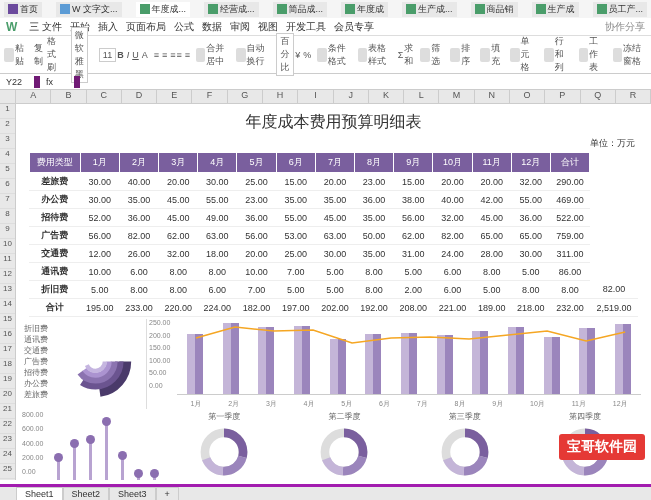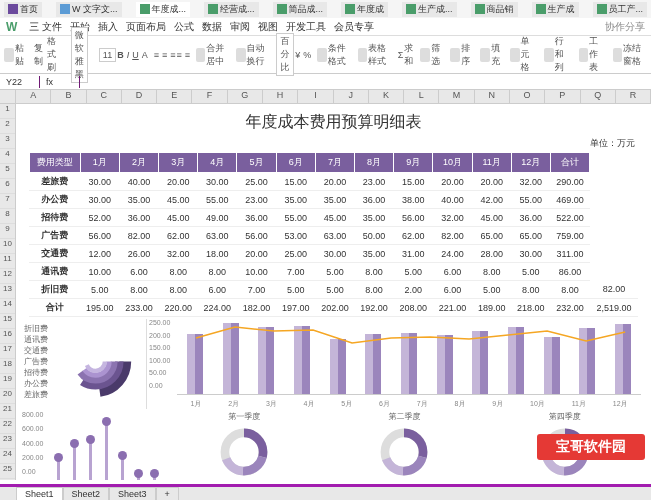--- a/index.html
+++ b/index.html
@@ -12,21 +12,21 @@
 .tab .ico.p { background: #6b4a9d; }
 .menubar { display: flex; background: #fff; height: 18px; align-items: center; gap: 8px; padding: 0 6px; font-size: 10px; border-bottom: 1px solid #ddd; }
 .menubar span { cursor: pointer; }
 .menubar .logo { color: #4a9d6a; font-weight: bold; font-size: 12px; margin-right: 4px; }
 .ribbon { display: flex; background: #fff; height: 38px; align-items: center; padding: 2px 4px; gap: 6px; border-bottom: 1px solid #ccc; font-size: 9px; color: #555; }
 .rgrp { display: flex; flex-direction: row; align-items: center; gap: 1px; }
 .rgrp .row { display: flex; gap: 11px; align-items: center; }
 .ricon { width: 14px; height: 14px; background: #ddd; border-radius: 2px; }
 .rsel { border: 1px solid #ccc; padding: 1px 3px; font-size: 9px; background: #fff; }
 .formula { display: flex; height: 16px; align-items: center; border-bottom: 1px solid #ccc; font-size: 9px; }
-.fbox { border-right: 1px solid #701a75; padding: 1px 6px; min-width: 40px; }
+.fbox { border-right: 6px solid #701a75; padding: 1px 6px; min-width: 40px; }
 .colhdr { display: flex; height: 14px; background: #e8e8e8; border-bottom: 1px solid #ccc; }
 .ch { border-right: 1px solid #ccc; text-align: center; font-size: 9px; color: #555; }
 .ch.rn { width: 16px; }
 .ch.c { flex: 1; }
 .sheet { display: flex; height: 376px; }
 .rownums { width: 16px; background: #e8e8e8; border-right: 1px solid #ccc; display: flex; flex-direction: column; }
 .rn { height: 15px; border-bottom: 1px solid #ddd; text-align: center; font-size: 8px; color: #555; }
 .content { flex: 1; position: relative; overflow: hidden; }
 .title { text-align: center; font-size: 16px; font-weight: normal; padding: 8px 0 4px; }
 .unit { text-align: right; font-size: 9px; padding-right: 16px; }
@@ -46,21 +46,21 @@
 .bottom { display: flex; gap: 2px; margin: 2px 6px; height: 80px; }
 .lolli { width: 140px; position: relative; }
 .lyaxis { position: absolute; left: 0; top: 0; font-size: 7px; color: #888; display: flex; flex-direction: column; justify-content: space-between; height: 64px; }
 .lollis { position: absolute; left: 28px; top: 6px; right: 0; bottom: 10px; display: flex; justify-content: space-around; align-items: flex-end; }
 .lol { width: 3px; background: #b8a3d1; position: relative; }
 .lol::before { content: ''; position: absolute; top: -6px; left: -3px; width: 9px; height: 9px; border-radius: 50%; background: #8b6eb0; }
 .quarters { flex: 1; display: flex; justify-content: space-around; }
 .qchart { text-align: center; font-size: 8px; color: #666; }
 .qchart .ring { width: 52px; height: 52px; margin: 4px auto; position: relative; }
 .ring svg { width: 100%; height: 100%; }
-.watermark { position: absolute; right: 6px; bottom: 20px; background: #e53935; color: #fff; padding: 4px 19px; font-size: 14px; font-weight: bold; border-radius: 3px; }
+.watermark { position: absolute; right: 6px; bottom: 20px; background: #e53935; color: #fff; padding: 4px 8px; font-size: 14px; font-weight: bold; border-radius: 3px; }
 .sheettabs { position: absolute; bottom: 0; left: 0; right: 0; height: 16px; background: #e8e8e8; display: flex; align-items: center; font-size: 9px; padding-left: 16px; border-top: 3px solid #a21caf; }
 .stab { padding: 1px 8px; background: #fff; border: 1px solid #ccc; cursor: pointer; }
 .stab.inactive { background: #e8e8e8; }
 </style>
 </head>
 <body>
 
 <div class="tabbar" id="doc-tabs">
     <div class="tab"><span class="ico p"></span>首页</div>
     <div class="tab"><span class="ico w"></span>W 文字文...</div>
@@ -480,20 +480,29 @@
           <div class="qchart">
             <div>第二季度</div>
             <div class="ring"><svg viewBox="0 0 60 60">
                 <circle cx="30" cy="30" r="22" fill="none" stroke="#ddd" stroke-width="10"></circle>
                 <circle cx="30" cy="30" r="22" fill="none" stroke="#7a5f9e" stroke-width="10" stroke-dasharray="40 100" transform="rotate(-90 30 30)"></circle>
                 <circle cx="30" cy="30" r="22" fill="none" stroke="#9b85bc" stroke-width="10" stroke-dasharray="30 100" stroke-dashoffset="-40" transform="rotate(-90 30 30)"></circle>
                 <circle cx="30" cy="30" r="22" fill="none" stroke="#c4b5d8" stroke-width="10" stroke-dasharray="25 100" stroke-dashoffset="-70" transform="rotate(-90 30 30)"></circle>
               </svg></div>
           </div>
           <div class="qchart">
+            <div>第三季度</div>
+            <div class="ring"><svg viewBox="0 0 60 60">
+                <circle cx="30" cy="30" r="22" fill="none" stroke="#ddd" stroke-width="10"></circle>
+                <circle cx="30" cy="30" r="22" fill="none" stroke="#7a5f9e" stroke-width="10" stroke-dasharray="40 100" transform="rotate(-90 30 30)"></circle>
+                <circle cx="30" cy="30" r="22" fill="none" stroke="#9b85bc" stroke-width="10" stroke-dasharray="30 100" stroke-dashoffset="-40" transform="rotate(-90 30 30)"></circle>
+                <circle cx="30" cy="30" r="22" fill="none" stroke="#c4b5d8" stroke-width="10" stroke-dasharray="25 100" stroke-dashoffset="-70" transform="rotate(-90 30 30)"></circle>
+              </svg></div>
+          </div>
+          <div class="qchart">
             <div>第四季度</div>
             <div class="ring"><svg viewBox="0 0 60 60">
                 <circle cx="30" cy="30" r="22" fill="none" stroke="#ddd" stroke-width="10"></circle>
                 <circle cx="30" cy="30" r="22" fill="none" stroke="#7a5f9e" stroke-width="10" stroke-dasharray="40 100" transform="rotate(-90 30 30)"></circle>
                 <circle cx="30" cy="30" r="22" fill="none" stroke="#9b85bc" stroke-width="10" stroke-dasharray="30 100" stroke-dashoffset="-40" transform="rotate(-90 30 30)"></circle>
                 <circle cx="30" cy="30" r="22" fill="none" stroke="#c4b5d8" stroke-width="10" stroke-dasharray="25 100" stroke-dashoffset="-70" transform="rotate(-90 30 30)"></circle>
               </svg></div>
           </div>
         </div>
     </div>

